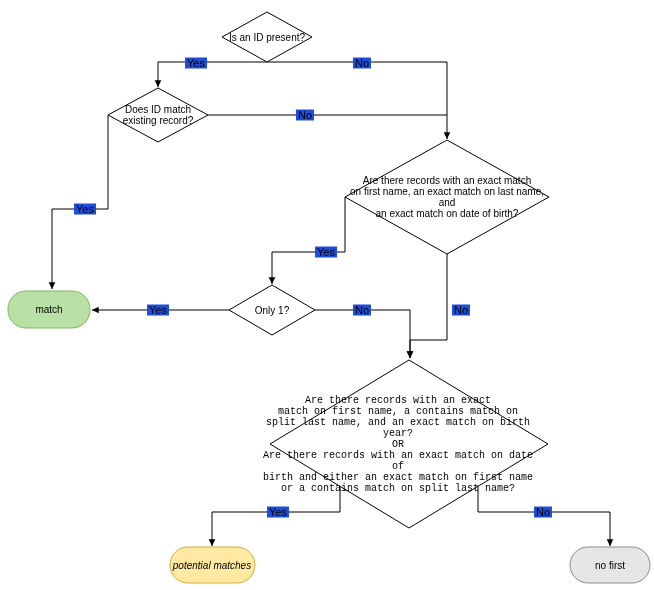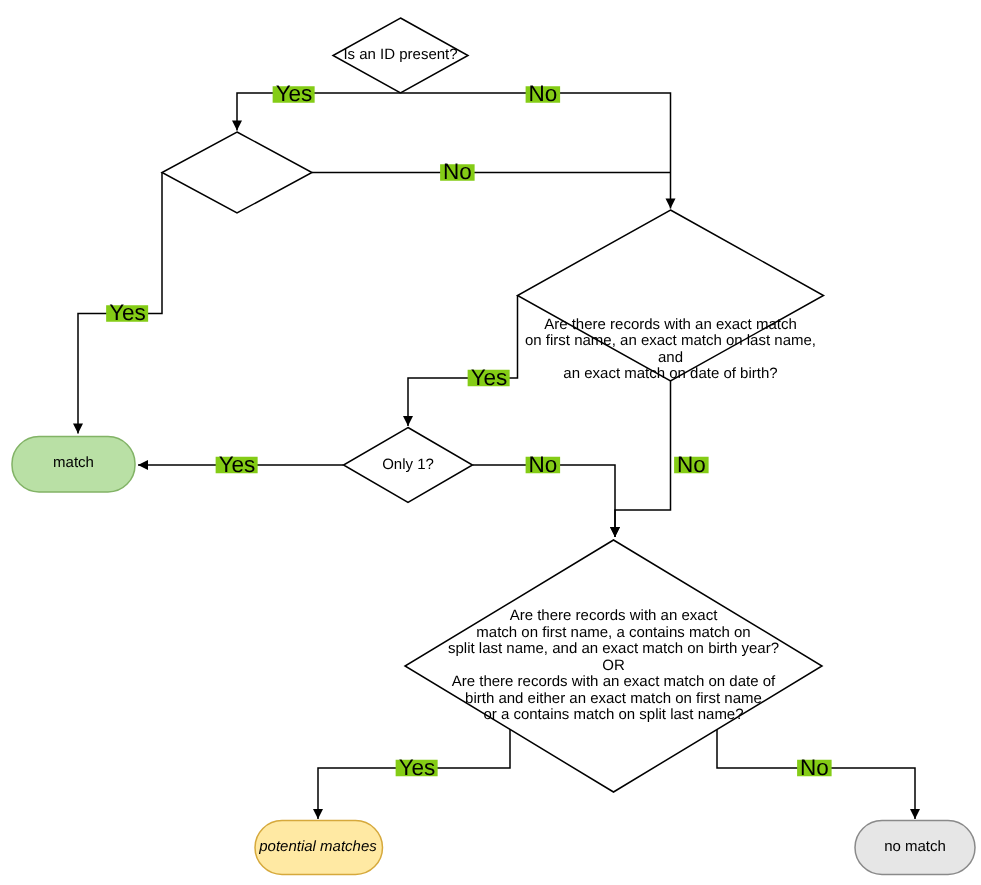--- a/index.html
+++ b/index.html
@@ -17,23 +17,23 @@
     text-align:center;
     white-space:pre-line;
     font-size:10px;
     line-height:11px;
     color:#000;
     pointer-events:none;
   }
   .edge-label{
     position:absolute;
     transform:translate(-50%,-50%);
-    background:#84cc16;
+    background:#1d4ed8;
     padding:0 2px;
-    font-size:15px;
+    font-size:11px;
     line-height:11px;
     color:#000;
   }
 </style>
 </head>
 <body>
 
 <div class="canvas">
 
   <svg width="654" height="590" viewBox="0 0 654 590">
@@ -59,34 +59,36 @@
     <polygon points="447,140 549,197 447,254 345,197" stroke-width="1" fill="#ffffff" stroke="#000000"></polygon>
     <polygon points="272,285 315,310 272,335 229,310" stroke-width="1" fill="#ffffff" stroke="#000000"></polygon>
     <polygon points="409,360 548,444 409,528 270,444" stroke-width="1" fill="#ffffff" stroke="#000000"></polygon>
 
     <rect x="8" y="291" width="82" height="37" rx="18" ry="18" stroke-width="1" fill="#b9e0a5" stroke="#82b366"></rect>
     <rect x="170" y="547" width="85" height="36" rx="18" ry="18" stroke-width="1" fill="#ffe9a3" stroke="#d6a93c"></rect>
     <rect x="570" y="547" width="80" height="36" rx="18" ry="18" stroke-width="1" fill="#e6e6e6" stroke="#8a8a8a"></rect>
   </svg>
 
   <div class="node-label" style="left:267px;top:37px;width:90px;">Is an ID present?</div>
-  <div class="node-label" style="left:447px;top:197px;width:210px;margin-top:36px;">Are there records with an exact match
+  <div class="node-label" style="left:158px;top:115px;width:95px;">Does ID match
+existing record?</div>
+  <div class="node-label" style="left:447px;top:197px;width:210px;">Are there records with an exact match
 on first name, an exact match on last name, and
 an exact match on date of birth?</div>
   <div class="node-label" style="left:272px;top:310px;width:76px;">Only 1?</div>
-  <div class="node-label" style="left:409px;top:444px;width:280px;">Are there records with an exact
+  <div class="node-label" style="left:398px;top:444px;width:280px;font-family:Liberation Mono, monospace;">Are there records with an exact
 match on first name, a contains match on
 split last name, and an exact match on birth year?
 OR
 Are there records with an exact match on date of
 birth and either an exact match on first name
 or a contains match on split last name?</div>
   <div class="node-label" style="left:49px;top:309px;width:91px;">match</div>
   <div class="node-label" style="left:212px;top:565px;width:84px;font-style:italic;">potential matches</div>
-  <div class="node-label" style="left:610px;top:565px;width:78px;">no match</div>
+  <div class="node-label" style="left:610px;top:565px;width:78px;">no first</div>
 
   <div class="edge-label" style="left:196px;top:63px;">Yes</div>
   <div class="edge-label" style="left:362px;top:63px;">No</div>
   <div class="edge-label" style="left:305px;top:115px;">No</div>
   <div class="edge-label" style="left:85px;top:209px;">Yes</div>
   <div class="edge-label" style="left:326px;top:252px;">Yes</div>
   <div class="edge-label" style="left:461px;top:310px;">No</div>
   <div class="edge-label" style="left:158px;top:310px;">Yes</div>
   <div class="edge-label" style="left:362px;top:310px;">No</div>
   <div class="edge-label" style="left:278px;top:512px;">Yes</div>

